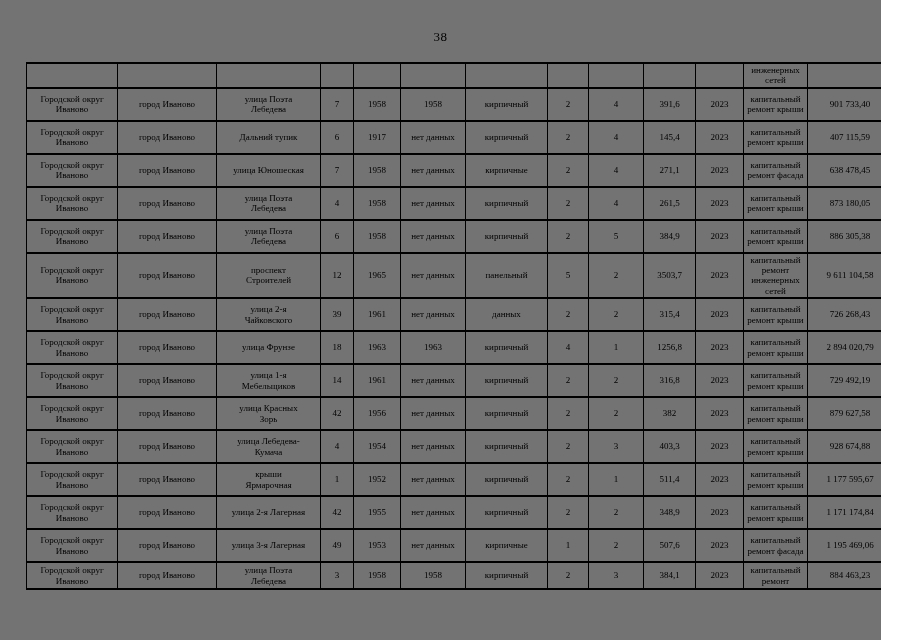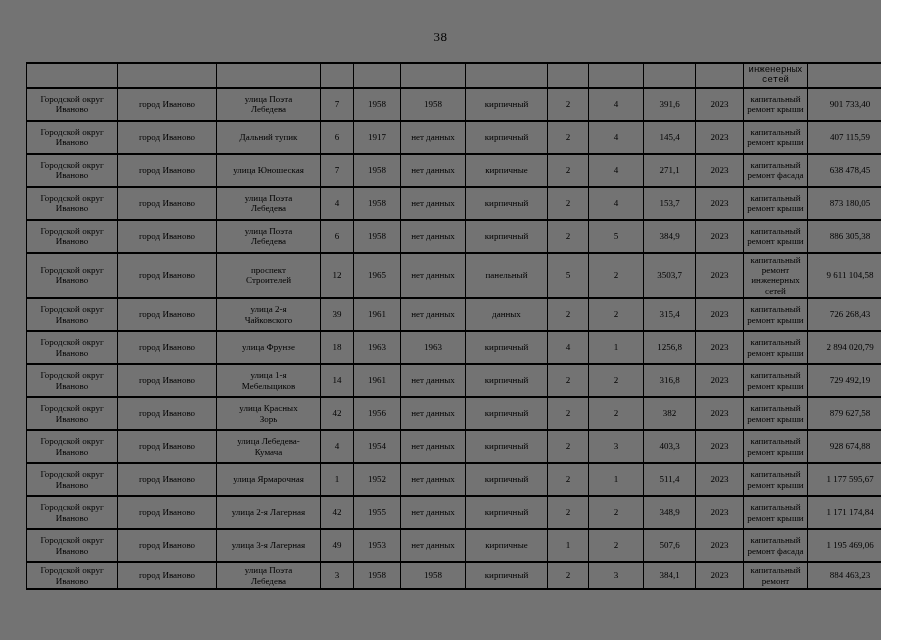--- a/index.html
+++ b/index.html
@@ -42,21 +42,21 @@
     line-height: 1.15;
     text-align: center;
     vertical-align: middle;
     padding: 1px 2px;
     overflow: hidden;
     word-wrap: break-word;
   }
   table.grid td.col-street { padding: 1px 14px; }
   table.grid td.col-cost { white-space: nowrap; }
   table.grid tr { height: 33px; }
-  table.grid tr.h-carry { height: 24px; font-family: Liberation Mono, monospace; }
+  table.grid tr.h-carry { height: 24px; }
   table.grid tr.h-tall { height: 44px; }
   table.grid tr.h-last { height: 27px; }
 </style>
 </head>
 <body>
 
 <div class="page">
   <div class="page-number">38</div>
 
   <table class="grid">
@@ -139,21 +139,21 @@
         <tr>
           <td>Городской округ Иваново</td>
           <td>город Иваново</td>
           <td class="col-street">улица Поэта Лебедева</td>
           <td>4</td>
           <td>1958</td>
           <td>нет данных</td>
           <td>кирпичный</td>
           <td>2</td>
           <td>4</td>
-          <td>153,7</td>
+          <td>261,5</td>
           <td>2023</td>
           <td>капитальный ремонт крыши</td>
           <td class="col-cost">873 180,05</td>
         </tr>
         <tr>
           <td>Городской округ Иваново</td>
           <td>город Иваново</td>
           <td class="col-street">улица Поэта Лебедева</td>
           <td>6</td>
           <td>1958</td>
@@ -252,21 +252,21 @@
           <td>2</td>
           <td>3</td>
           <td>403,3</td>
           <td>2023</td>
           <td>капитальный ремонт крыши</td>
           <td class="col-cost">928 674,88</td>
         </tr>
         <tr>
           <td>Городской округ Иваново</td>
           <td>город Иваново</td>
-          <td class="col-street">улица Ярмарочная</td>
+          <td class="col-street">крыши Ярмарочная</td>
           <td>1</td>
           <td>1952</td>
           <td>нет данных</td>
           <td>кирпичный</td>
           <td>2</td>
           <td>1</td>
           <td>511,4</td>
           <td>2023</td>
           <td>капитальный ремонт крыши</td>
           <td class="col-cost">1 177 595,67</td>

